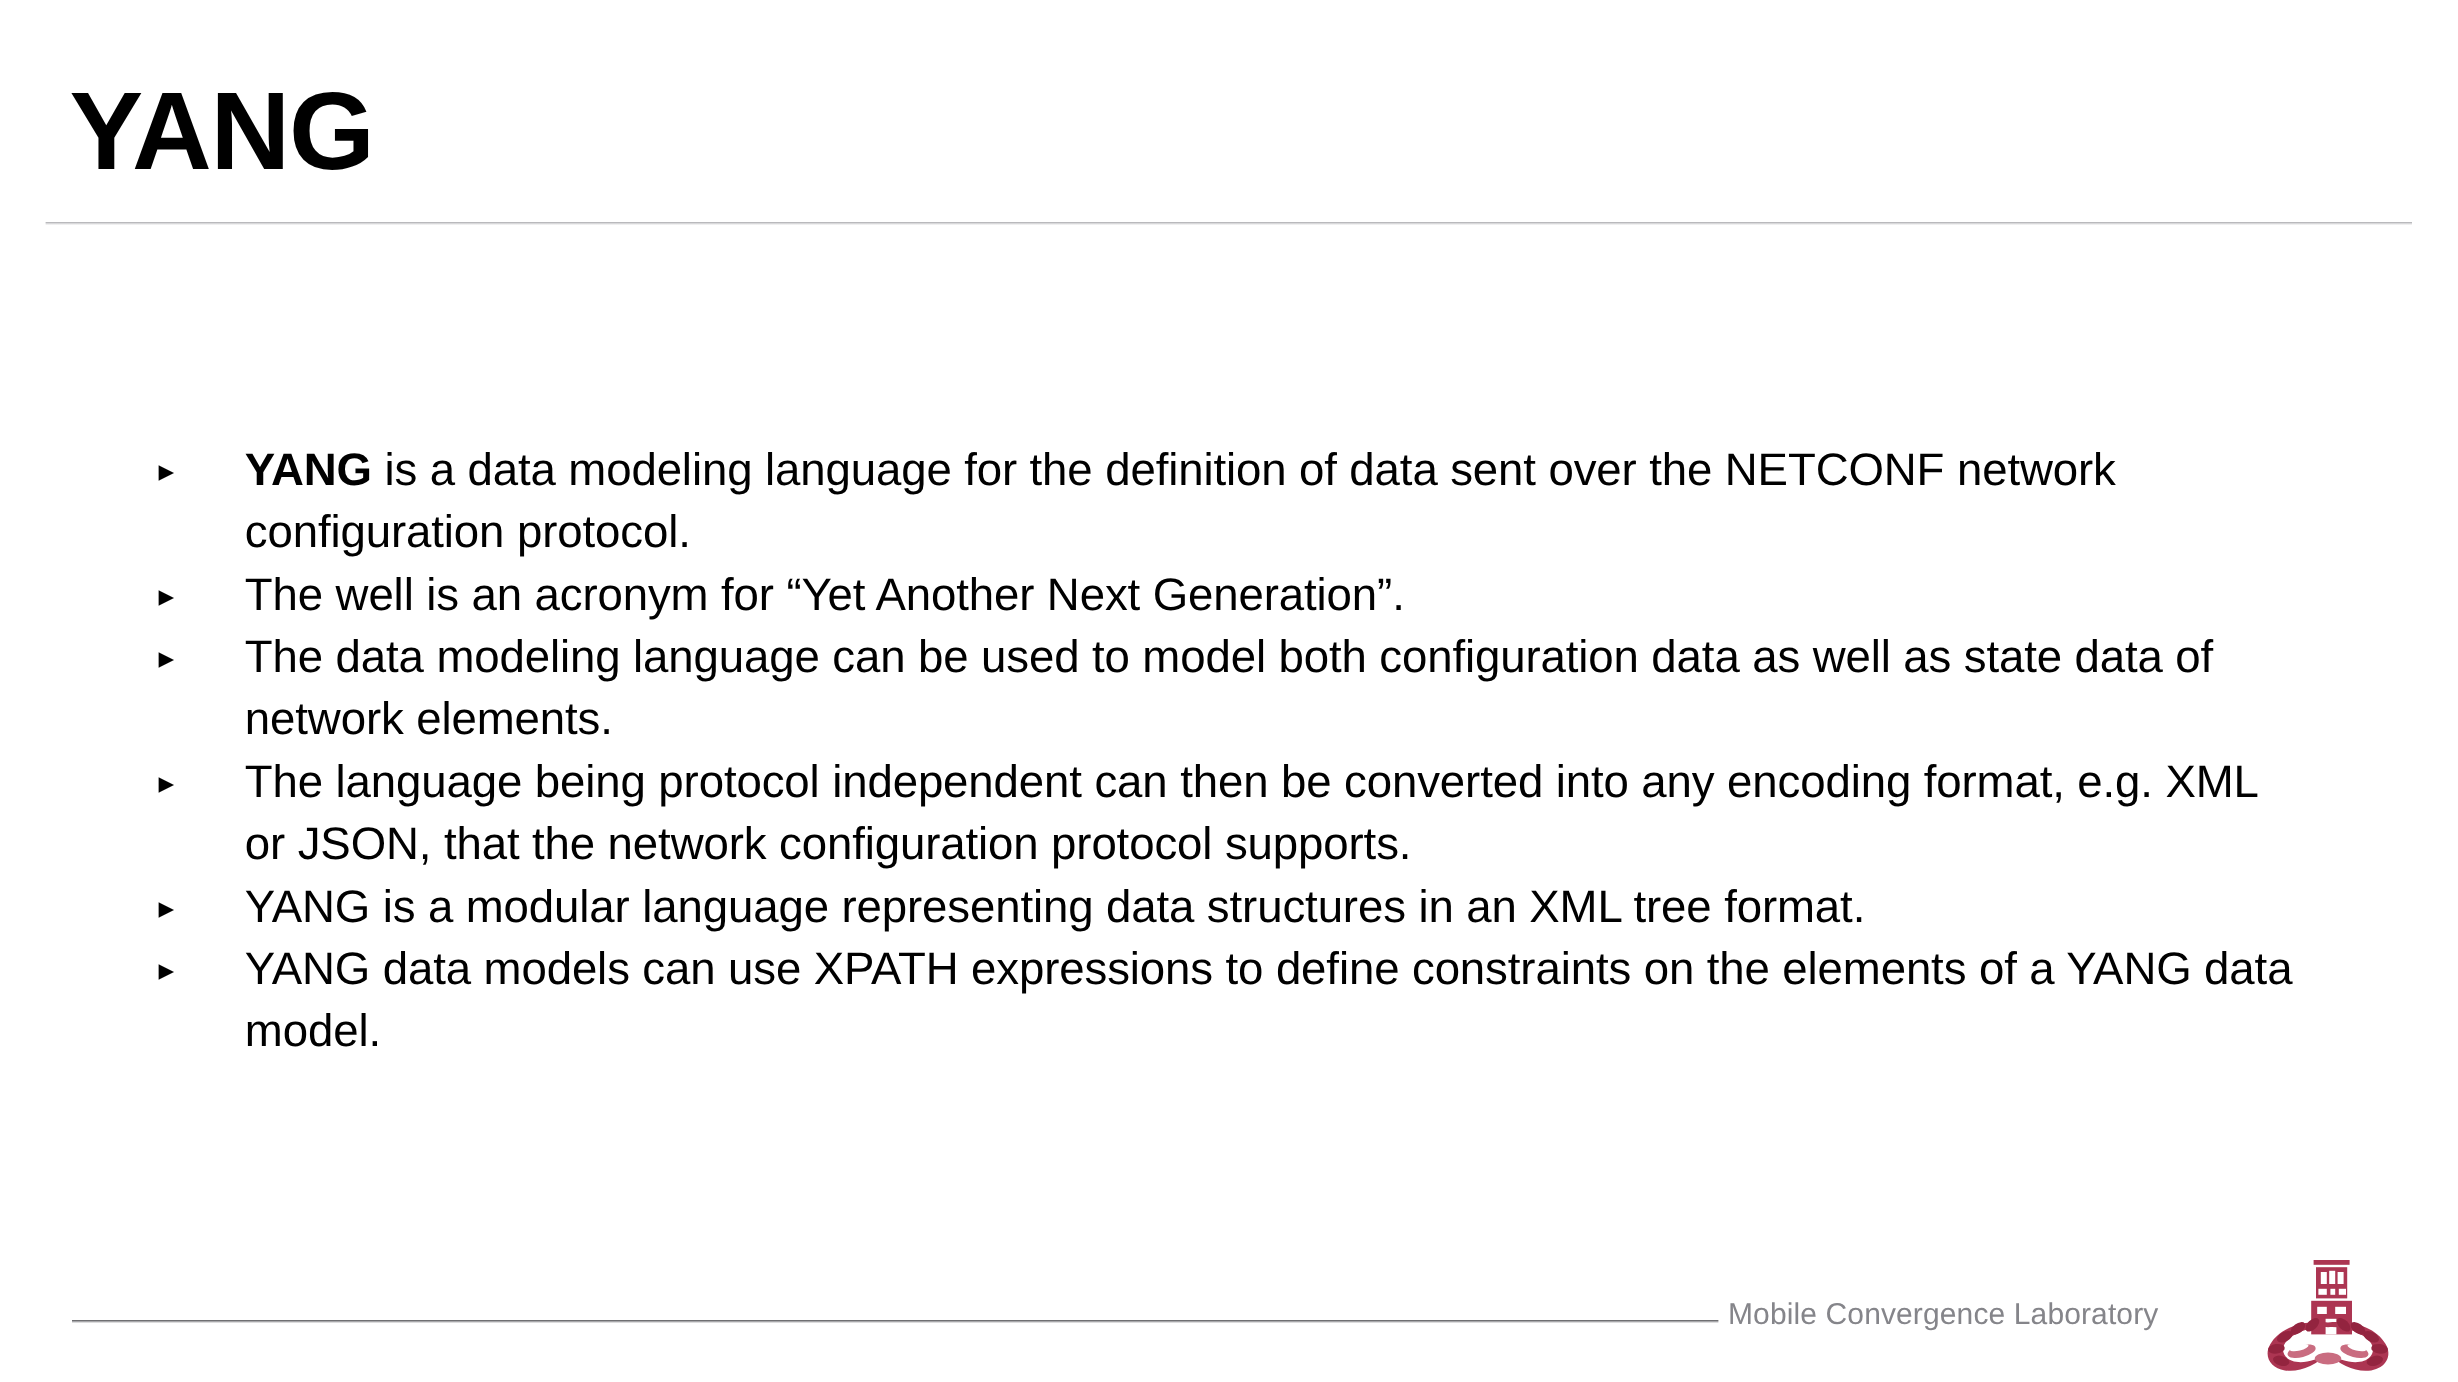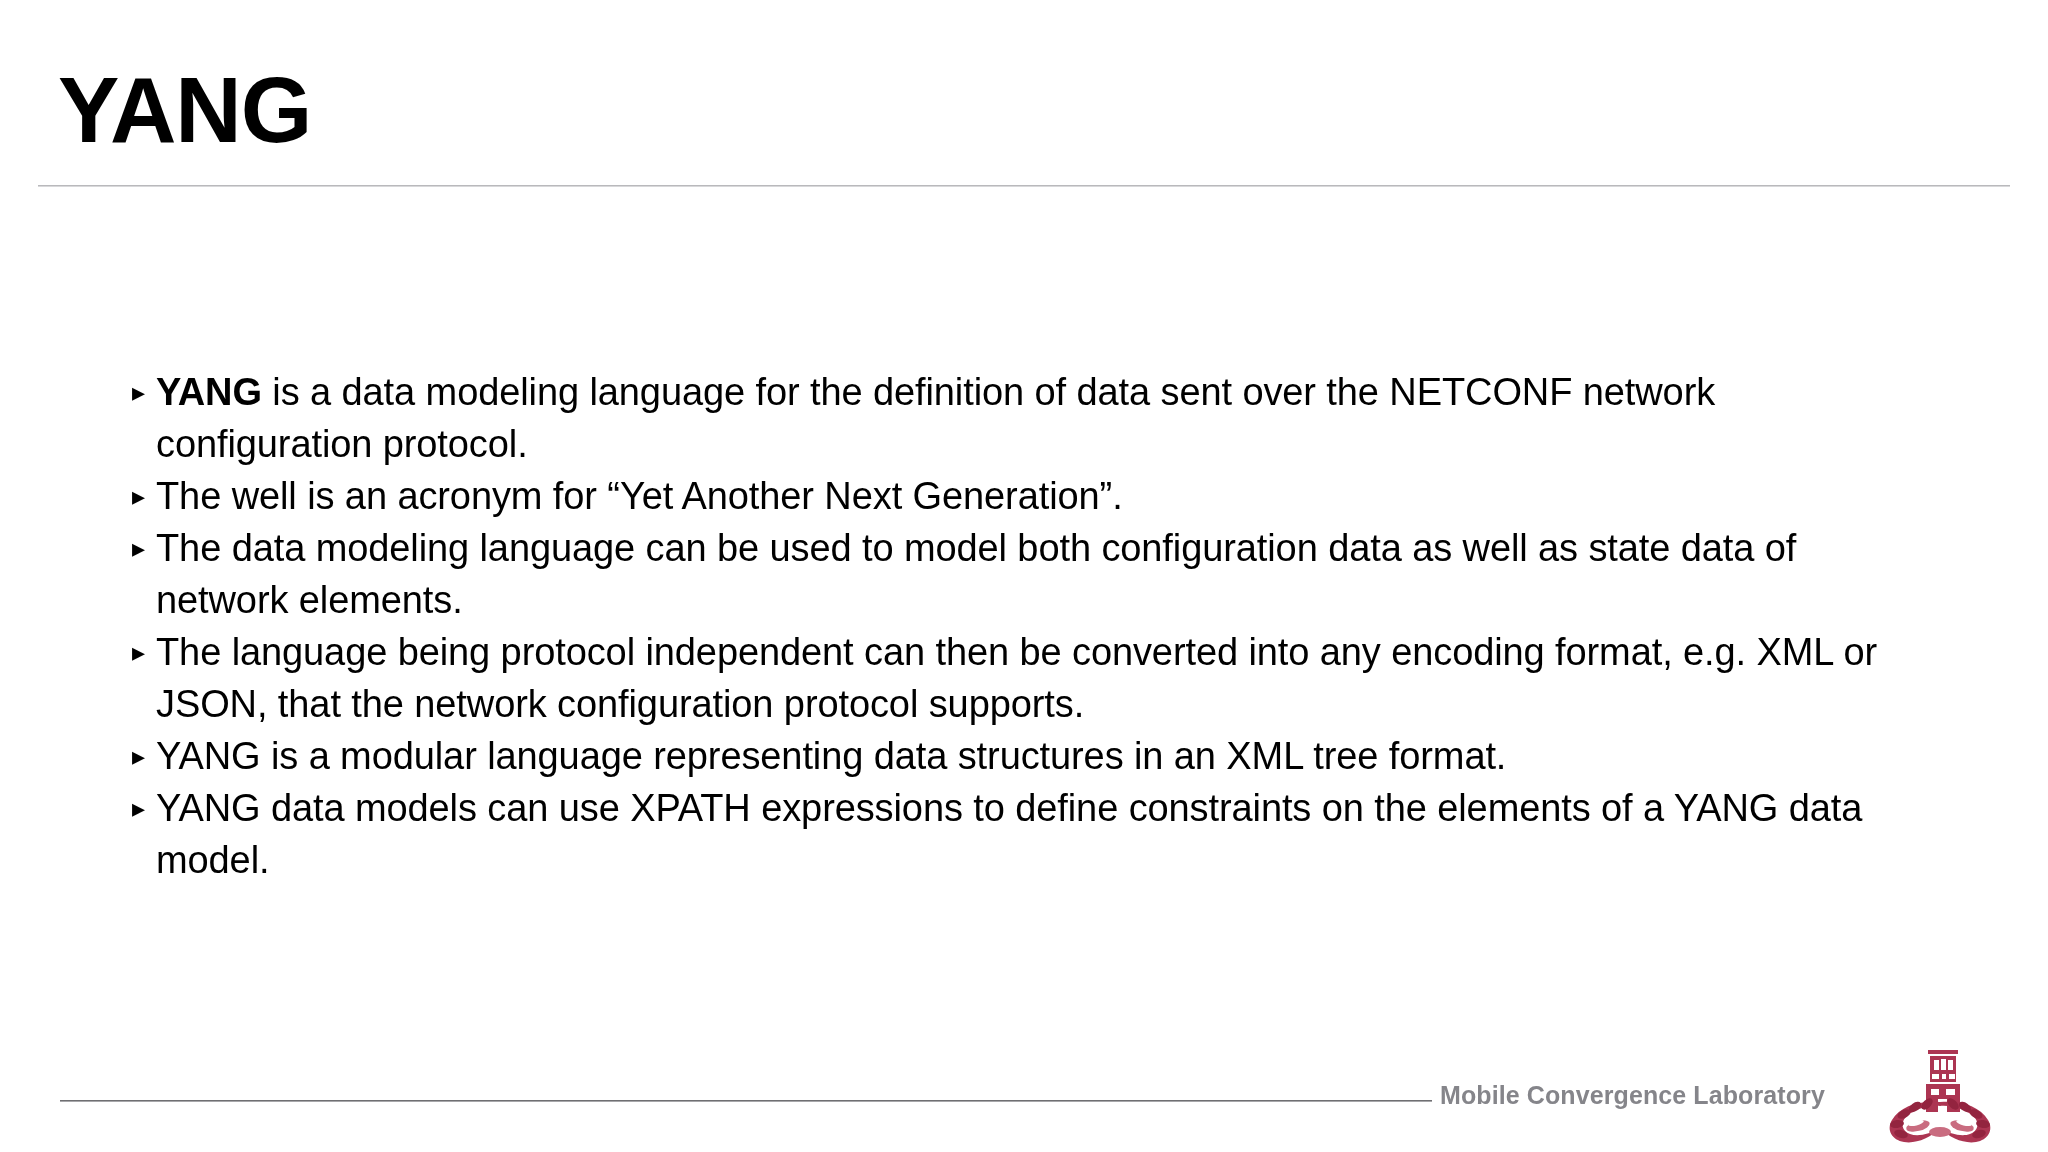--- a/index.html
+++ b/index.html
@@ -69,20 +69,21 @@
     text-align: left;
     padding-left: 4px;
     box-sizing: border-box;
   }
 
   .bullet-text {
     flex: 1 1 auto;
     font-size: 38px;
     line-height: 52px;
     letter-spacing: -0.1px;
+    margin-left: 48px;
   }
 
   .bullet-text b {
     font-weight: bold;
   }
 
   
   .footer-rule {
     position: absolute;
     left: 60px;
@@ -93,21 +94,20 @@
   }
 
   .footer-text {
     position: absolute;
     left: 1440px;
     top: 1081px;
     font-size: 25px;
     color: #85858a;
     letter-spacing: 0.1px;
     white-space: nowrap;
-    font-weight: bold;
   }
 
   .footer-logo {
     position: absolute;
     left: 1882px;
     top: 1044px;
     width: 120px;
     height: 104px;
   }
   .footer-logo svg { display: block; width: 120px; height: 104px; }

